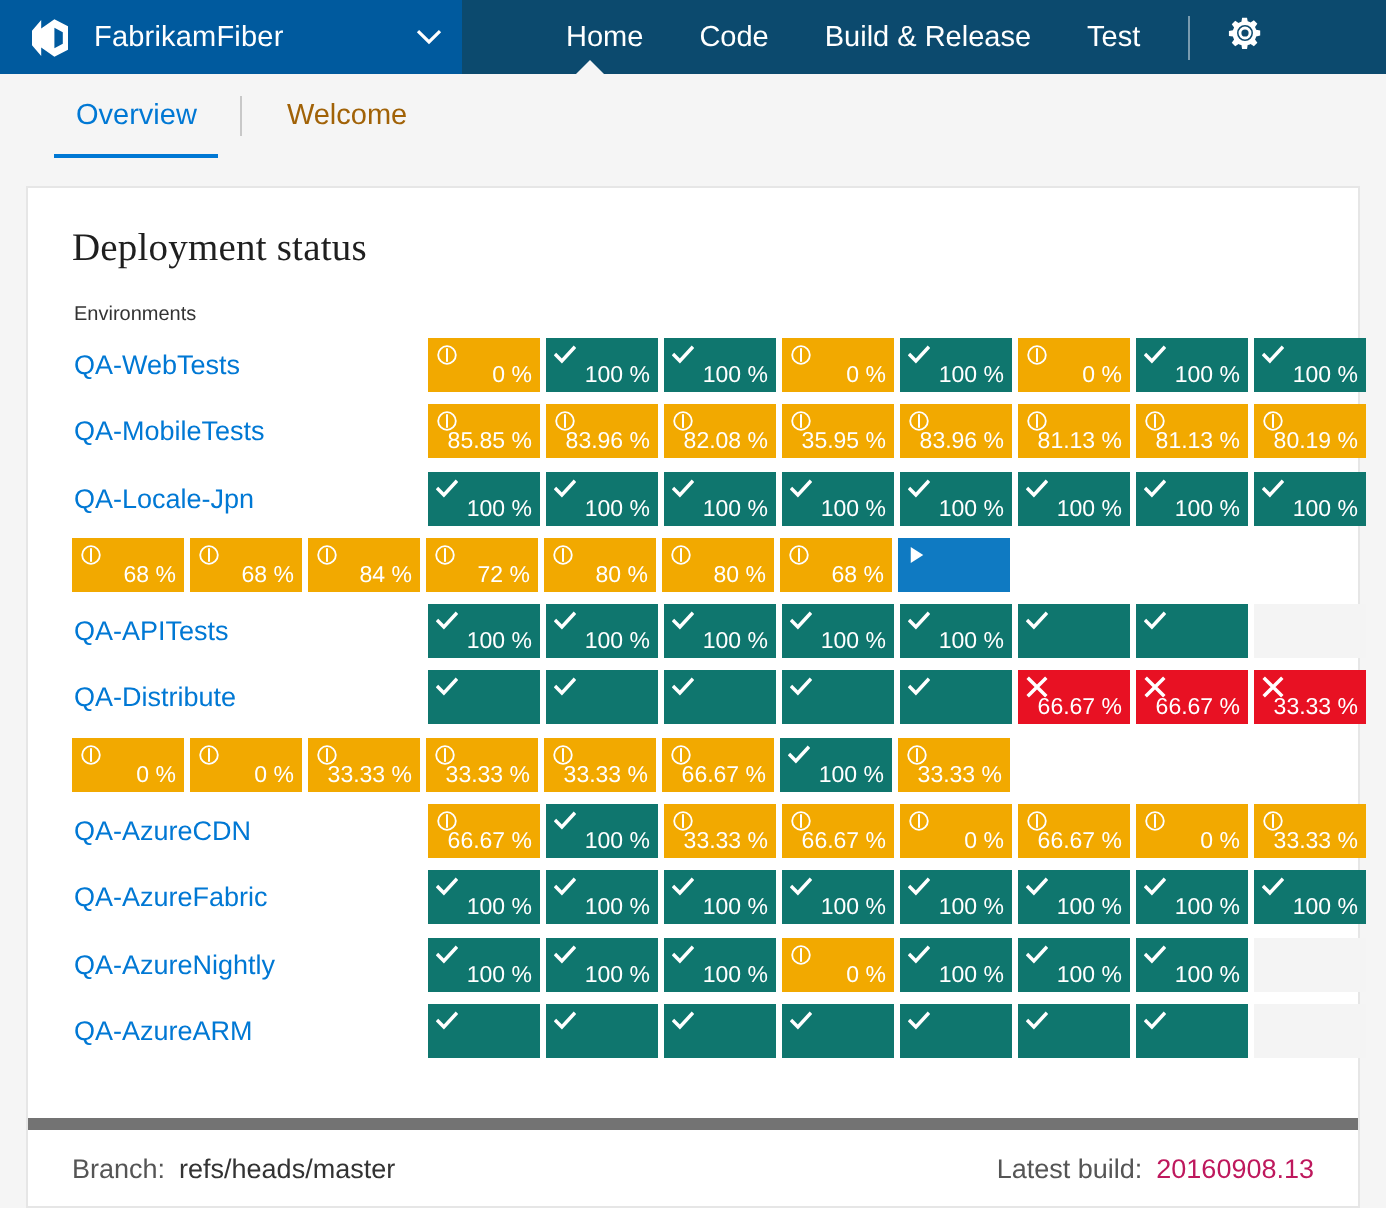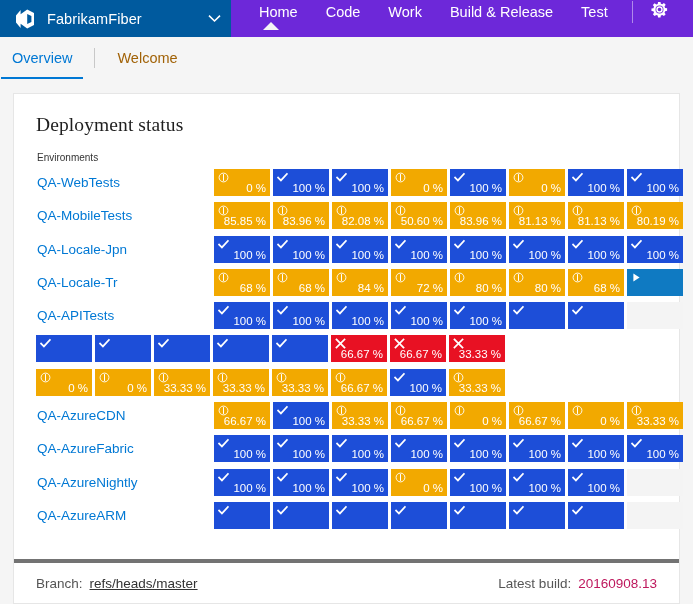--- a/index.html
+++ b/index.html
@@ -10,24 +10,25 @@
     overflow: hidden;
     background: #ffffff;
     font-family: "Liberation Sans", sans-serif;
     -webkit-font-smoothing: antialiased;
   }
 
   
   .topbar {
     position: relative;
     display: flex;
-    align-items: flex-start;
+    align-items: center;
     height: 37px;
-    background: #6d28d9;
+    background: #0c4a6e;
     color: #ffffff;
+    gap: 24px;
   }
 
   .brand-zone {
     display: flex;
     align-items: center;
     background: #005a9e;
     height: 100%;
     padding: 0 10px 0 14px;
     min-width: 231px;
   }
@@ -99,21 +100,21 @@
     width: 42px;
     cursor: pointer;
   }
 
   
   .tabbar {
     display: flex;
     align-items: center;
     height: 42px;
     background: #f5f5f5;
-    padding-left: 0;
+    padding-left: 26px;
   }
 
   .tab {
     position: relative;
     height: 100%;
     display: flex;
     align-items: center;
     padding: 0 12px;
     font-size: 14.5px;
     color: #a16207;
@@ -202,21 +203,21 @@
   }
 
   .tile {
     position: relative;
     width: 56px;
     height: 27px;
     flex: none;
     background: #f4f4f4;
   }
 
-  .tile.succeeded     { background: #1d4ed8; }
+  .tile.succeeded     { background: #0f766e; }
   .tile.partial       { background: #f2a900; }
   .tile.failed        { background: #e81123; }
   .tile.inprogress    { background: #0f7ac2; }
   .tile.empty         { background: #f4f4f4; }
 
   .tile-icon {
     position: absolute;
     top: 3px;
     left: 4px;
     width: 11px;
@@ -231,38 +232,38 @@
     bottom: 1px;
     font-size: 11.5px;
     color: #ffffff;
     line-height: 13px;
     white-space: nowrap;
   }
 
   
   .card-footer {
     margin-top: auto;
-    border-top: 4px solid #737373;
+    border-top: 6px solid #737373;
     height: 44px;
     display: flex;
     align-items: center;
     margin-left: -22px;
     margin-right: -22px;
     padding: 0 22px;
   }
 
   .footer-left, .footer-right {
     display: flex;
     align-items: baseline;
     font-size: 13.5px;
   }
   .footer-right { margin-left: auto; }
 
   .footer-label { color: #555555; }
-  .footer-value { color: #333333; margin-left: 7px; text-decoration: underline; }
+  .footer-value { color: #333333; margin-left: 7px; }
   .footer-link  { color: #be185d; margin-left: 7px; cursor: pointer; }
 </style>
 </head>
 <body>
 
 <div class="topbar">
 
   <div class="brand-zone">
     <span class="brand-logo">
       <svg width="22" height="20" viewBox="0 0 22 20" aria-hidden="true">
@@ -274,21 +275,20 @@
     <span class="brand-chevron">
       <svg width="13" height="9" viewBox="0 0 13 9" aria-hidden="true">
         <path d="M1 1.6 L6.5 7 L12 1.6" fill="none" stroke="#ffffff" stroke-width="1.6"></path>
       </svg>
     </span>
   </div>
 
   <div class="nav-links">
     <div class="nav-link active">Home</div>
     <div class="nav-link">Code</div>
-    <div class="nav-link">Work</div>
     <div class="nav-link">Build &amp; Release</div>
     <div class="nav-link">Test</div>
 
     <div class="nav-divider"></div>
 
     <div class="gear-btn">
       <span>
         <svg width="19" height="19" viewBox="0 0 20 20" aria-hidden="true">
           <path fill="#ffffff" d="M10 6.6a3.4 3.4 0 1 0 0 6.8 3.4 3.4 0 0 0 0-6.8zm0 5.3a1.9 1.9 0 1 1 0-3.8 1.9 1.9 0 0 1 0 3.8z"></path>
           <path fill="#ffffff" d="M18 11.3v-2.6l-2.1-.35a6.2 6.2 0 0 0-.63-1.52l1.24-1.73-1.84-1.84-1.73 1.24a6.2 6.2 0 0 0-1.52-.63L11.07 2h-2.6l-.35 2.1c-.54.14-1.05.35-1.52.63L4.87 3.49 3.03 5.33l1.24 1.73c-.28.47-.49.98-.63 1.52L1.54 8.93v2.6l2.1.35c.14.54.35 1.05.63 1.52l-1.24 1.73 1.84 1.84 1.73-1.24c.47.28.98.49 1.52.63l.35 2.1h2.6l.35-2.1c.54-.14 1.05-.35 1.52-.63l1.73 1.24 1.84-1.84-1.24-1.73c.28-.47.49-.98.63-1.52L18 11.3zm-8 2.9a4.2 4.2 0 1 1 0-8.4 4.2 4.2 0 0 1 0 8.4z"></path>
@@ -390,21 +390,21 @@
                   <circle cx="6" cy="6" r="4.8" fill="none" stroke="#ffffff" stroke-width="1"></circle>
                   <path d="M6 2.3 L6 9.7" stroke="#ffffff" stroke-width="1.1"></path>
                 </svg></span>
               <span class="tile-pct">82.08 %</span>
             </div>
             <div class="tile partial">
               <span class="tile-icon"><svg width="11" height="11" viewBox="0 0 12 12">
                   <circle cx="6" cy="6" r="4.8" fill="none" stroke="#ffffff" stroke-width="1"></circle>
                   <path d="M6 2.3 L6 9.7" stroke="#ffffff" stroke-width="1.1"></path>
                 </svg></span>
-              <span class="tile-pct">50.60 %</span>
+              <span class="tile-pct">35.95 %</span>
             </div>
             <div class="tile partial">
               <span class="tile-icon"><svg width="11" height="11" viewBox="0 0 12 12">
                   <circle cx="6" cy="6" r="4.8" fill="none" stroke="#ffffff" stroke-width="1"></circle>
                   <path d="M6 2.3 L6 9.7" stroke="#ffffff" stroke-width="1.1"></path>
                 </svg></span>
               <span class="tile-pct">83.96 %</span>
             </div>
             <div class="tile partial">
               <span class="tile-icon"><svg width="11" height="11" viewBox="0 0 12 12">
@@ -476,21 +476,20 @@
             </div>
             <div class="tile succeeded">
               <span class="tile-icon"><svg width="11" height="11" viewBox="0 0 12 12">
                   <path d="M1.2 6.1 L4.3 9.2 L10.8 2.2" fill="none" stroke="#ffffff" stroke-width="1.9" stroke-linecap="square"></path>
                 </svg></span>
               <span class="tile-pct">100 %</span>
             </div>
           </div>
         </div>
         <div class="grid-row">
-          <div class="env-label">QA-Locale-Tr</div>
           <div class="tiles">
             <div class="tile partial">
               <span class="tile-icon"><svg width="11" height="11" viewBox="0 0 12 12">
                   <circle cx="6" cy="6" r="4.8" fill="none" stroke="#ffffff" stroke-width="1"></circle>
                   <path d="M6 2.3 L6 9.7" stroke="#ffffff" stroke-width="1.1"></path>
                 </svg></span>
               <span class="tile-pct">68 %</span>
             </div>
             <div class="tile partial">
               <span class="tile-icon"><svg width="11" height="11" viewBox="0 0 12 12">
@@ -581,20 +580,21 @@
             </div>
             <div class="tile succeeded">
               <span class="tile-icon"><svg width="11" height="11" viewBox="0 0 12 12">
                   <path d="M1.2 6.1 L4.3 9.2 L10.8 2.2" fill="none" stroke="#ffffff" stroke-width="1.9" stroke-linecap="square"></path>
                 </svg></span>
             </div>
             <div class="tile empty"></div>
           </div>
         </div>
         <div class="grid-row">
+          <div class="env-label">QA-Distribute</div>
           <div class="tiles">
             <div class="tile succeeded">
               <span class="tile-icon"><svg width="11" height="11" viewBox="0 0 12 12">
                   <path d="M1.2 6.1 L4.3 9.2 L10.8 2.2" fill="none" stroke="#ffffff" stroke-width="1.9" stroke-linecap="square"></path>
                 </svg></span>
             </div>
             <div class="tile succeeded">
               <span class="tile-icon"><svg width="11" height="11" viewBox="0 0 12 12">
                   <path d="M1.2 6.1 L4.3 9.2 L10.8 2.2" fill="none" stroke="#ffffff" stroke-width="1.9" stroke-linecap="square"></path>
                 </svg></span>

